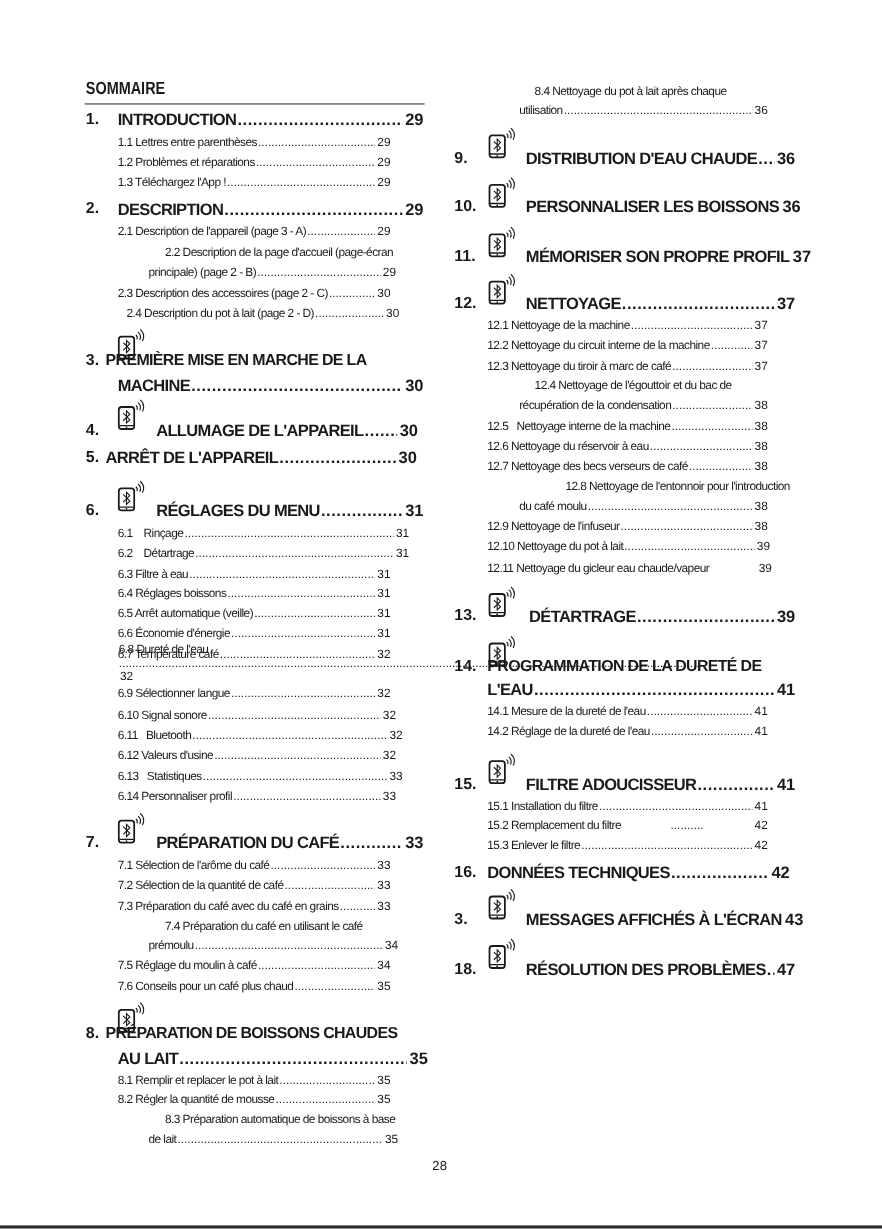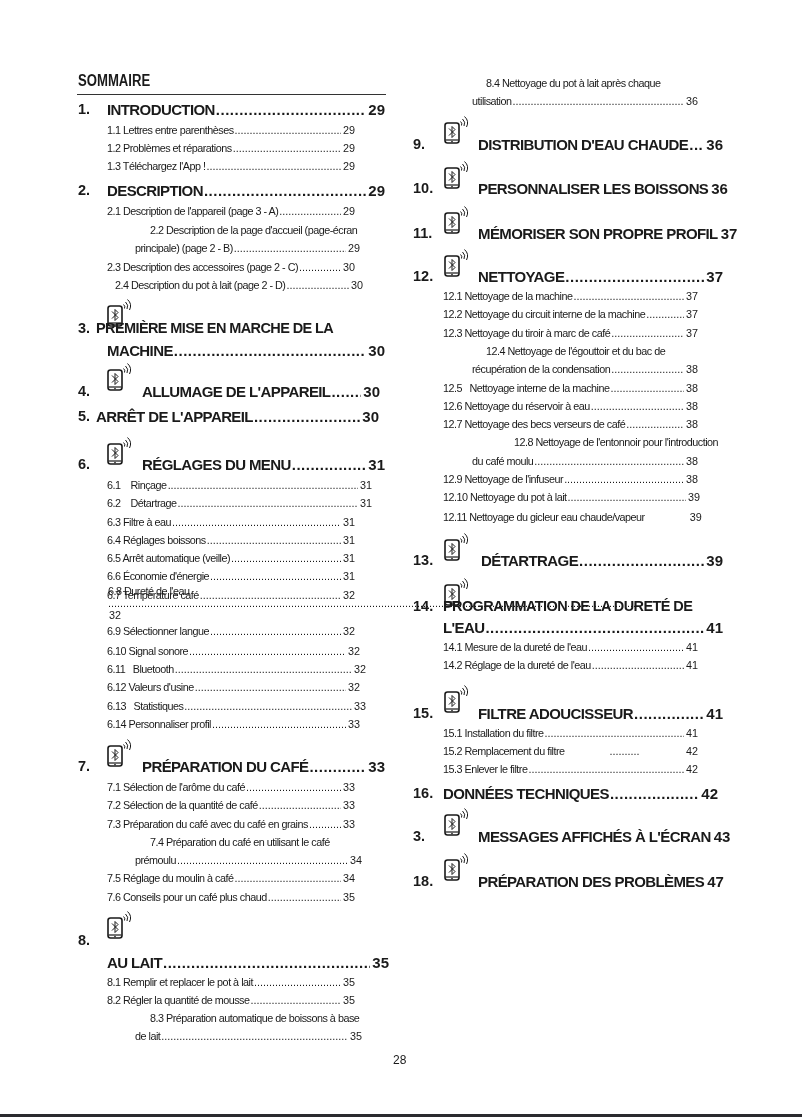--- a/index.html
+++ b/index.html
@@ -241,20 +241,21 @@
   <div class="line s" style="left:107px;top:891px;width:248px;">
       <span class="txt">7.6  Conseils pour un café plus chaud</span>
       <span class="dots"></span>
       <span class="pg">35</span>
     </div>
 
   <svg class="icon" style="left:106px;top:910px;">
       <use href="#btphone"></use>
     </svg>
   <div class="num" style="left:78px;top:932px;">8.</div>
+  <div class="hcont" style="left:96px;top:932px;">PRÉPARATION DE BOISSONS CHAUDES</div>
   <div class="line h" style="left:107px;top:954px;width:282px;">
       <span class="txt">AU LAIT</span>
       <span class="dots"></span>
       <span class="pg">35</span>
     </div>
   <div class="line s" style="left:107px;top:976px;width:248px;">
       <span class="txt">8.1  Remplir et replacer le pot à lait</span>
       <span class="dots"></span>
       <span class="pg">35</span>
     </div>
@@ -445,21 +446,21 @@
       <span class="txt">MESSAGES AFFICHÉS À L'ÉCRAN</span>
       <span class="dots"></span>
       <span class="pg">43</span>
     </div>
 
   <svg class="icon" style="left:443px;top:852px;">
       <use href="#btphone"></use>
     </svg>
   <div class="num" style="left:413px;top:873px;">18.</div>
   <div class="line h" style="left:478px;top:873px;width:245px;">
-      <span class="txt">PRÉPARATION DES PROBLÈMES</span>
+      <span class="txt">RÉSOLUTION DES PROBLÈMES</span>
       <span class="dots"></span>
       <span class="pg">47</span>
     </div>
 
   <div class="pagenum">28</div>
   <div class="bottom-bar"></div>
 </div>
 
 <style>
   

